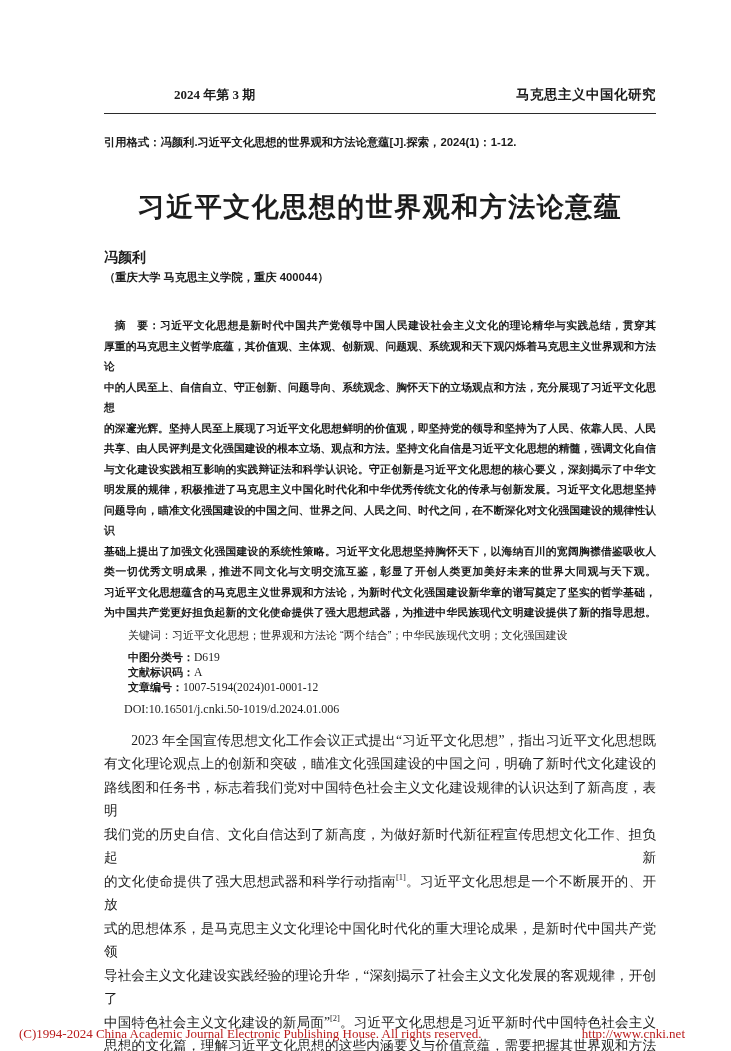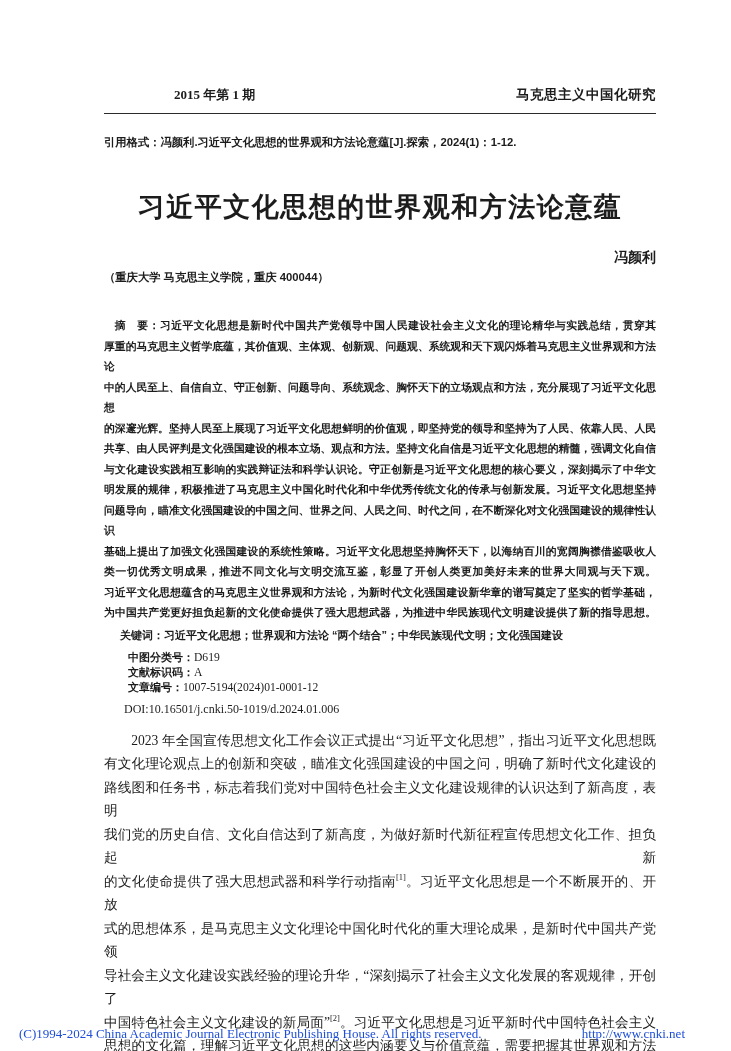--- a/index.html
+++ b/index.html
@@ -14,50 +14,50 @@
   .content{position:absolute;left:104px;top:0;width:552px;}
   .journal-header{
     display:flex;justify-content:space-between;align-items:baseline;
     padding-top:86px;font-size:13px;font-weight:bold;
   }
   .journal-header .issue{padding-left:70px;font-family:"Liberation Serif",serif;}
   .journal-header .journal{font-size:13.5px;letter-spacing:0.5px;}
   .header-rule{border:none;border-top:1.5px solid #2b2b2b;margin:9px 0 0 0;}
   .citation{margin-top:21px;font-size:11.3px;font-weight:bold;}
   .paper-title{margin-top:39px;text-align:center;font-size:27px;font-weight:bold;letter-spacing:1.5px;}
-  .author{margin-top:24px;text-align:right;font-size:14px;font-weight:bold;}
+  .author{margin-top:24px;text-align:left;font-size:14px;font-weight:bold;}
   .affiliation{margin-top:3px;text-align:left;font-size:11.3px;font-weight:600;}
   .abstract{margin-top:30px;font-size:10.8px;font-weight:bold;line-height:20.5px;}
   .abstract .line{text-align:justify;text-align-last:justify;}
   .abstract .line:first-child{text-indent:1em;}
-  .keywords{margin-top:5px;margin-left:16px;font-size:11px;font-weight:bold;}
+  .keywords{margin-top:5px;margin-left:24px;font-size:11px;font-weight:normal;}
   .meta-line{margin-top:7px;margin-left:24px;display:flex;font-size:11px;font-weight:bold;flex-direction:column;}
   .meta-seg{margin-right:66px;white-space:nowrap;}
   .meta-seg:last-child{margin-right:0;}
   .meta-seg .val{font-family:"Liberation Serif",serif;font-weight:normal;font-size:11.6px;}
   .doi-line{margin-top:7px;margin-left:20px;font-family:"Liberation Serif",serif;font-size:12px;}
   .body-text{margin-top:12px;font-family:"Liberation Serif",serif;font-size:13.6px;line-height:23.5px;}
   .body-text .line{text-align:justify;text-align-last:justify;}
   .body-text .line:first-child{text-indent:2em;}
   .body-text sup{font-size:8.5px;line-height:0;}
   .copyright-bar{
     position:absolute;left:0;right:0;bottom:9px;
     display:flex;justify-content:space-between;
     padding:0 46px 0 19px;
-    font-family:"Liberation Serif",serif;font-size:13px;color:#1d4ed8;
+    font-family:"Liberation Serif",serif;font-size:13px;color:#b91c1c;
   }
 </style>
 </head>
 <body>
 
 <div class="page">
   <div class="content">
 
     <div class="journal-header">
-      <span class="issue">2015 年第 1 期</span>
+      <span class="issue">2024 年第 3 期</span>
       <span class="journal">马克思主义中国化研究</span>
     </div>
     <hr class="header-rule">
 
     <div class="citation">引用格式：冯颜利.习近平文化思想的世界观和方法论意蕴[J].探索，2024(1)：1-12.</div>
 
     <div class="paper-title">习近平文化思想的世界观和方法论意蕴</div>
     <div class="author">冯颜利</div>
     <div class="affiliation">（重庆大学 马克思主义学院，重庆 400044）</div>
 

